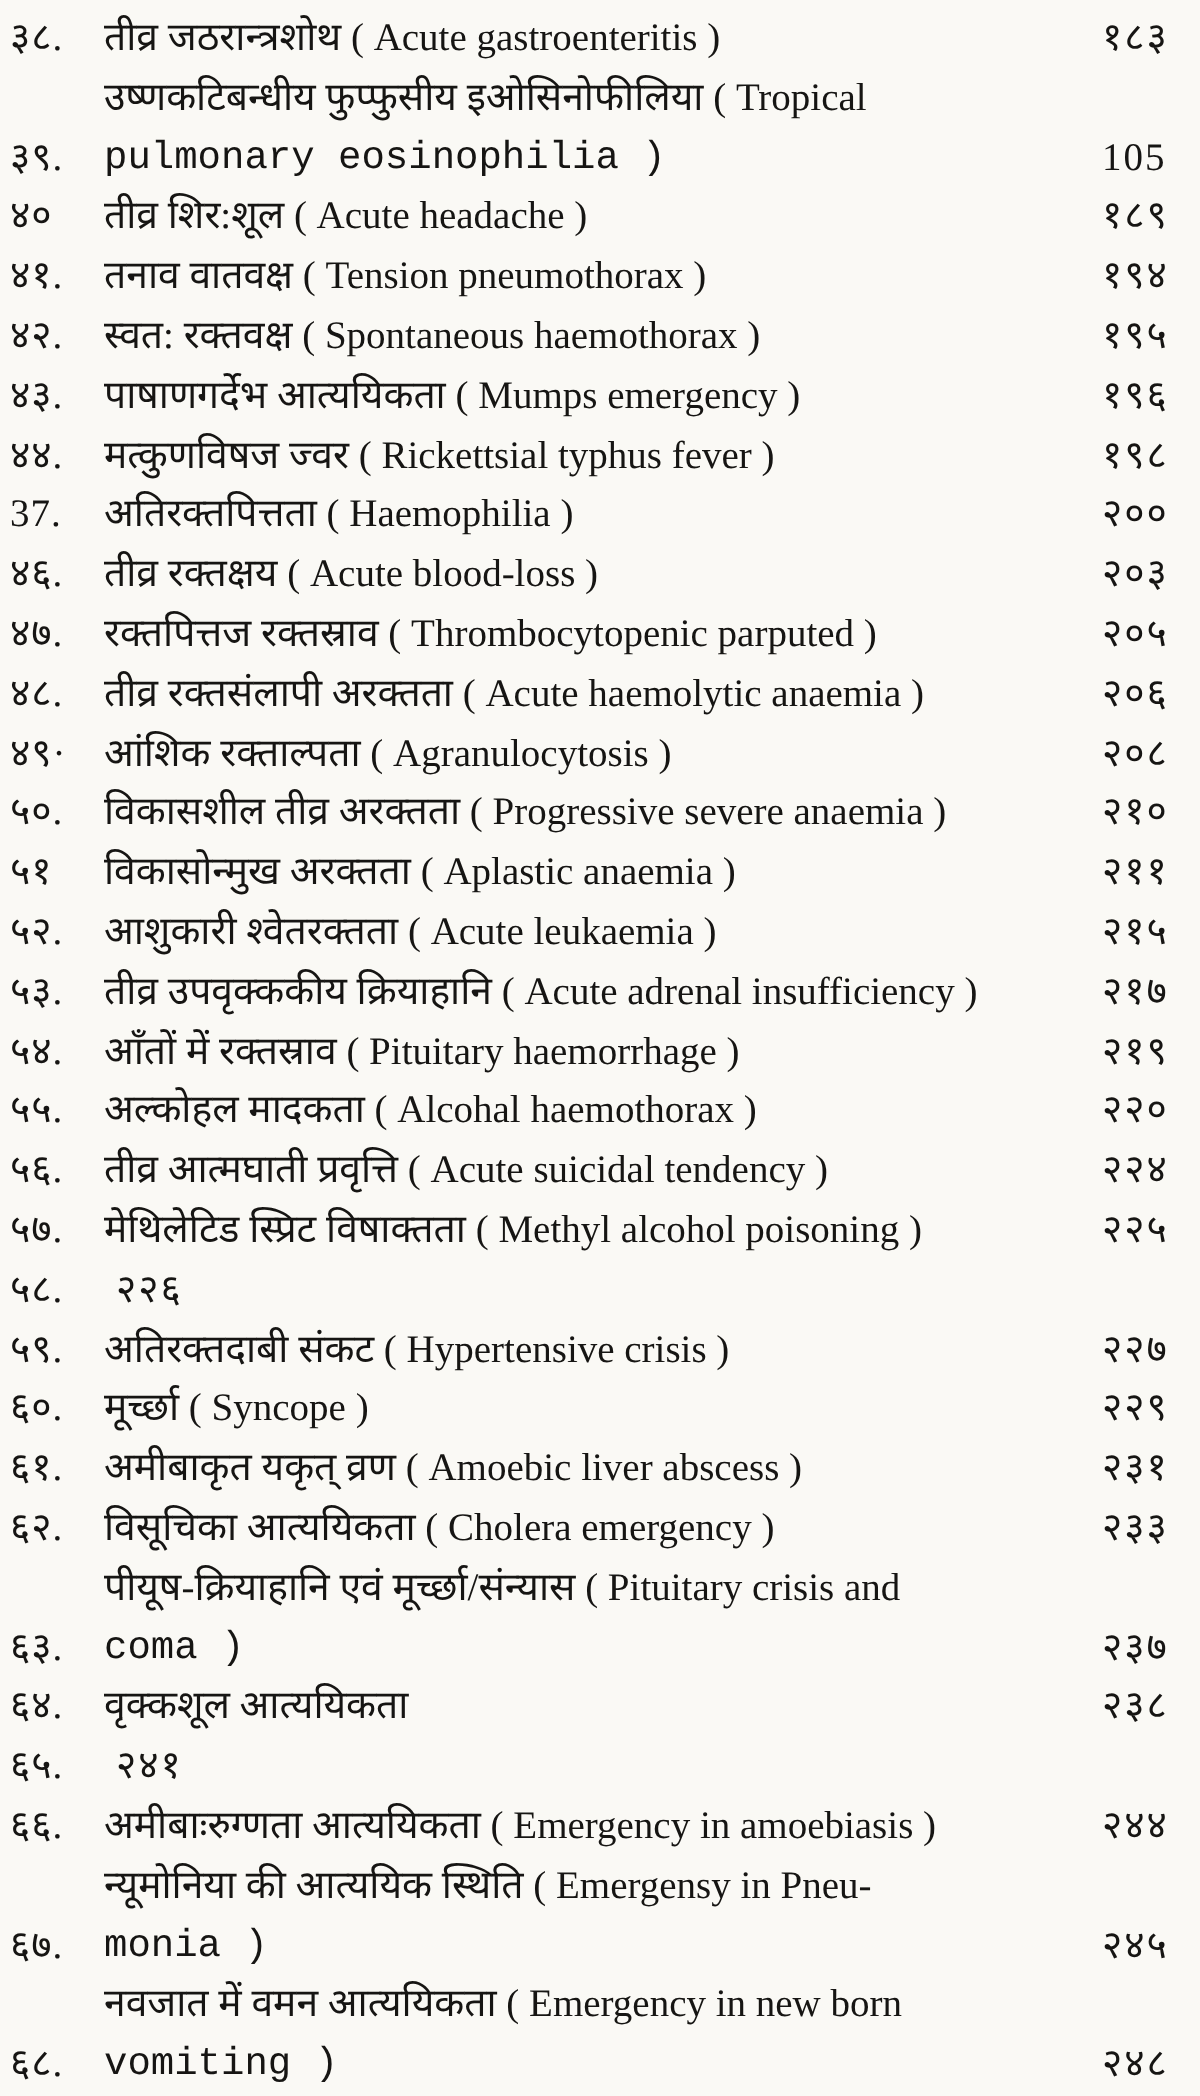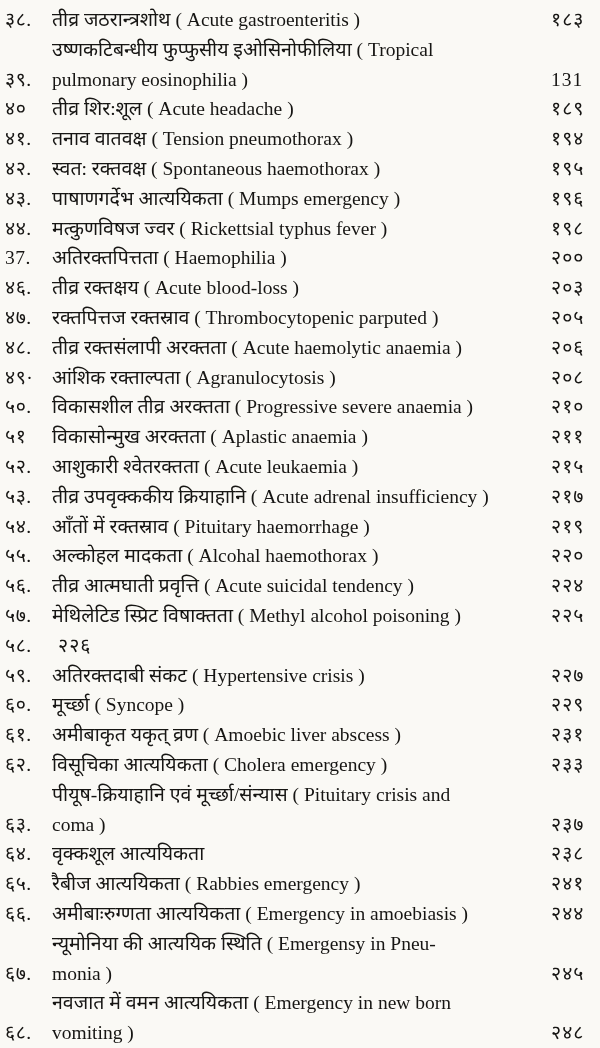--- a/index.html
+++ b/index.html
@@ -30,20 +30,21 @@
     flex: none;
     width: 47px;
     letter-spacing: 0.5px;
   }
   .txt {
     flex: 1 1 auto;
     min-width: 0;
   }
   .l2 {
     display: block;
+    font-family: Liberation Mono, monospace;
   }
   .pg {
     flex: none;
     min-width: 46px;
     margin-left: 6px;
     letter-spacing: 1px;
   }
 </style>
 </head>
 <body>
@@ -51,21 +52,21 @@
 <main class="toc">
   <div id="toc-list">
       <div class="row">
         <span class="num">३८.</span>
         <span class="txt"><span class="l1">तीव्र जठरान्त्रशोथ ( Acute gastroenteritis )</span></span>
         <span class="pg">१८३</span>
       </div>
       <div class="row">
         <span class="num">३९.</span>
         <span class="txt"><span class="l1">उष्णकटिबन्धीय फुप्फुसीय इओसिनोफीलिया ( Tropical</span><span class="l2">pulmonary eosinophilia )</span></span>
-        <span class="pg">131</span>
+        <span class="pg">105</span>
       </div>
       <div class="row">
         <span class="num">४०</span>
         <span class="txt"><span class="l1">तीव्र शिर:शूल ( Acute headache )</span></span>
         <span class="pg">१८९</span>
       </div>
       <div class="row">
         <span class="num">४१.</span>
         <span class="txt"><span class="l1">तनाव वातवक्ष ( Tension pneumothorax )</span></span>
         <span class="pg">१९४</span>
@@ -179,21 +180,20 @@
         <span class="txt"><span class="l1">पीयूष-क्रियाहानि एवं मूर्च्छा/संन्यास ( Pituitary crisis and</span><span class="l2">coma )</span></span>
         <span class="pg">२३७</span>
       </div>
       <div class="row">
         <span class="num">६४.</span>
         <span class="txt"><span class="l1">वृक्कशूल आत्ययिकता</span></span>
         <span class="pg">२३८</span>
       </div>
       <div class="row">
         <span class="num">६५.</span>
-        <span class="txt"><span class="l1">रैबीज आत्ययिकता ( Rabbies emergency )</span></span>
         <span class="pg">२४१</span>
       </div>
       <div class="row">
         <span class="num">६६.</span>
         <span class="txt"><span class="l1">अमीबाःरुग्णता आत्ययिकता ( Emergency in amoebiasis )</span></span>
         <span class="pg">२४४</span>
       </div>
       <div class="row">
         <span class="num">६७.</span>
         <span class="txt"><span class="l1">न्यूमोनिया की आत्ययिक स्थिति ( Emergensy in Pneu-</span><span class="l2">monia )</span></span>

